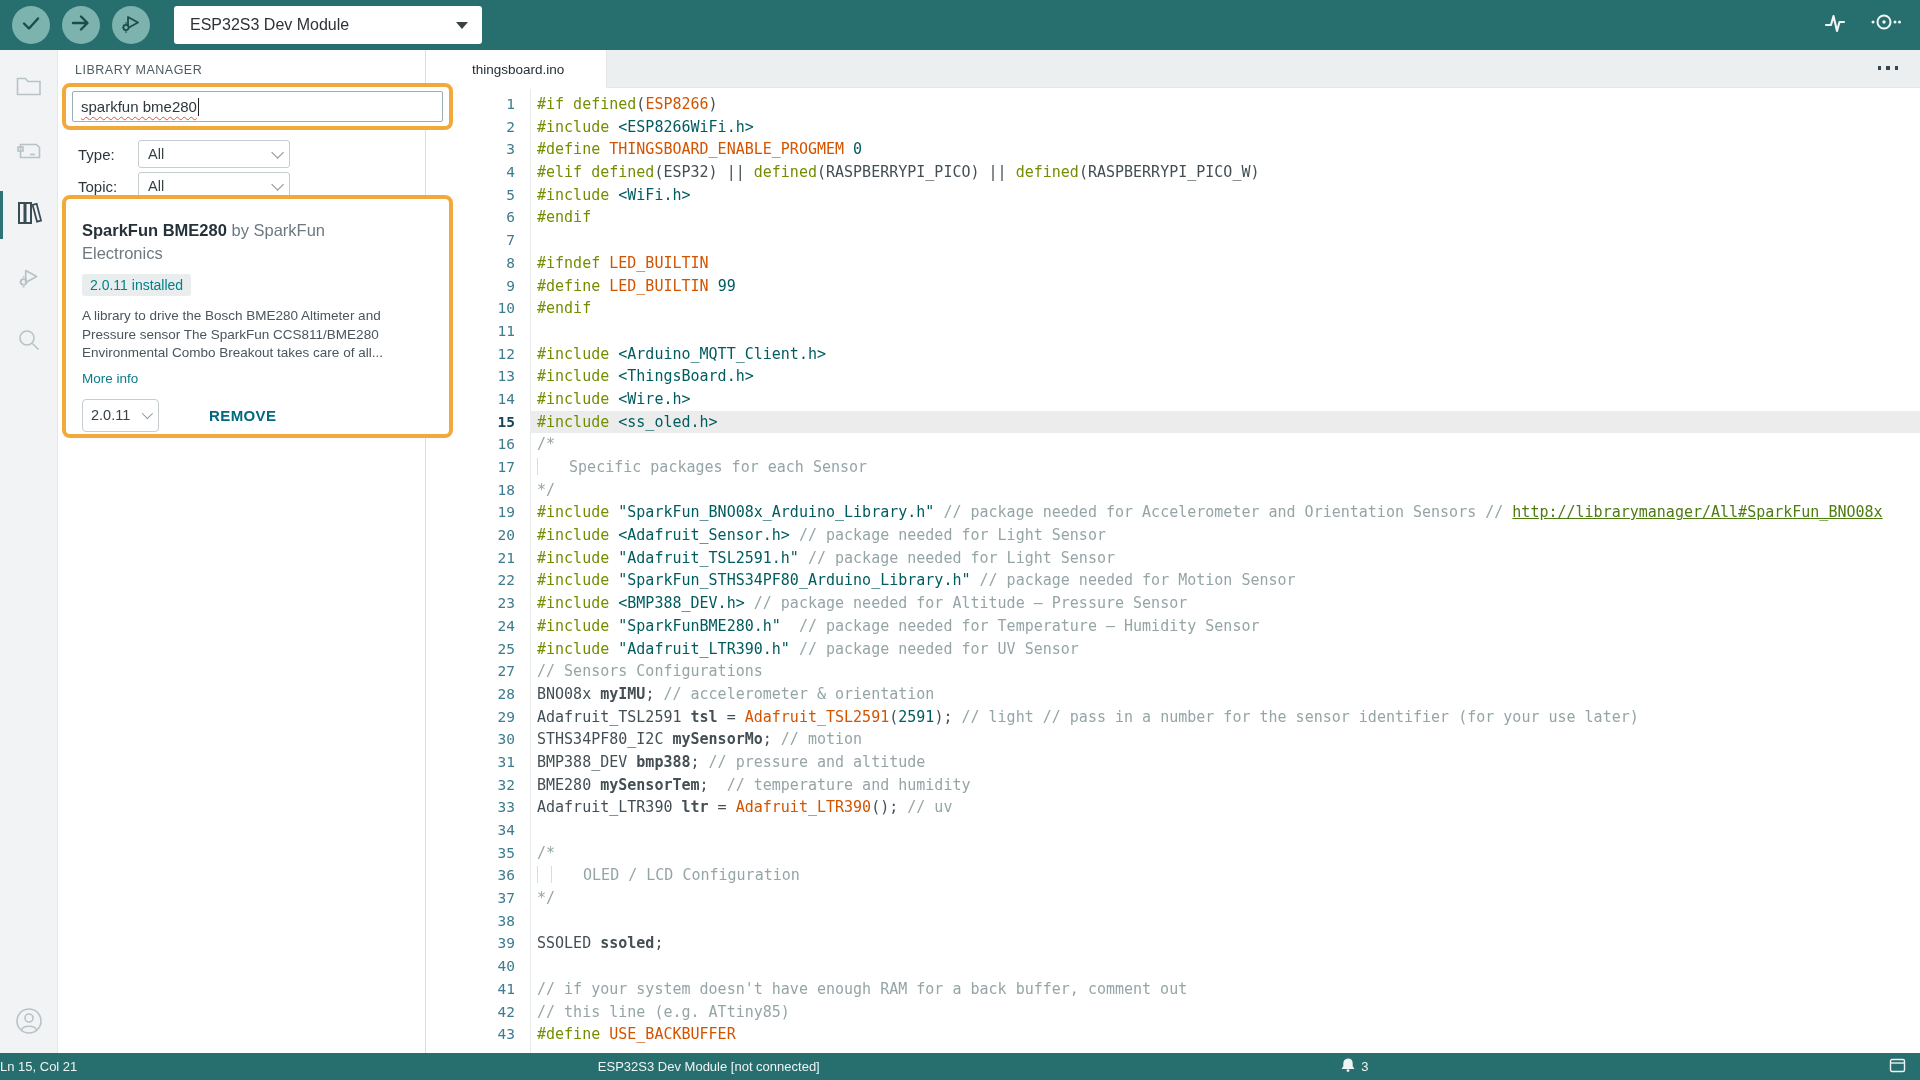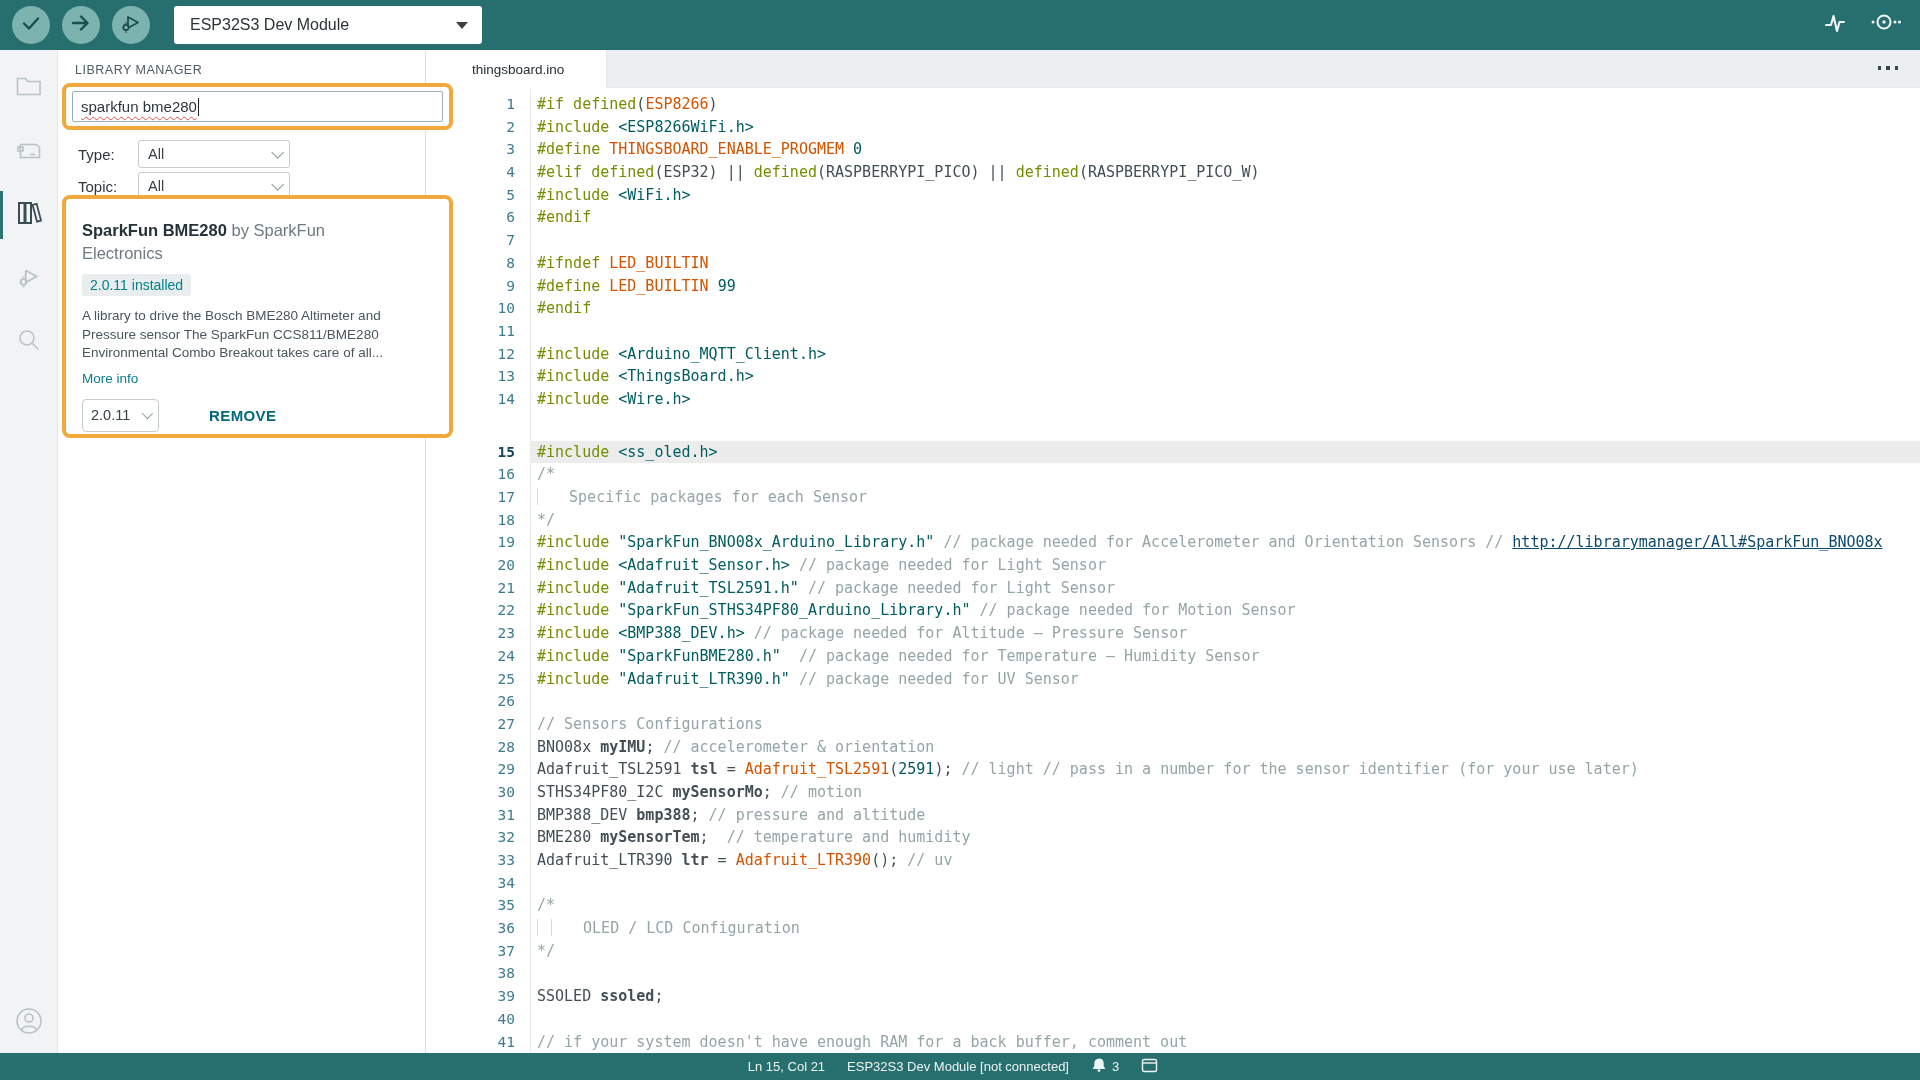--- a/index.html
+++ b/index.html
@@ -82,40 +82,40 @@
   .more-dots i { width:3.5px; height:3.5px; background:#37474f; display:block; }
 
   
   .editor { position:absolute; left:455px; top:89px; right:0; bottom:27px;
             background:#fff; overflow:hidden; padding-top:4px;
             font-family:"DejaVu Sans Mono", monospace; }
   .gutter-line { position:absolute; left:75px; top:0; bottom:0; width:1px;
                  background:#e8ebeb; }
   .code-row { position:relative; height:22.7px; line-height:22.7px; white-space:pre;
               font-size:15px; }
-  .code-row.active { background:linear-gradient(to right, transparent 75px, #ececec 75px);margin-top:30px; }
+  .code-row.active { background:linear-gradient(to right, transparent 75px, #ececec 75px); }
   .ln { position:absolute; left:0; top:0; width:60px; text-align:right;
         color:#3d7c8e; font-size:14.5px; }
   .code-row.active .ln { color:#14455a; font-weight:bold; }
   .code-text { display:block; padding-left:82px; }
   .tok-d { color:#728e00; }
   .tok-o { color:#d35400; }
   .tok-s { color:#005c5f; }
   .tok-n { color:#005c5f; }
   .tok-c { color:#95a5a6; }
-  .tok-u { color:#0c4a6e; text-decoration:underline;margin-top:16px; }
+  .tok-u { color:#4d7c0f; text-decoration:underline;margin-top:16px; }
   .tok-k { color:#434f54; }
   .tok-b { color:#434f54; font-weight:bold; }
   .guide { display:inline-block; width:14px; border-left:1px solid #d7dcdd;
            height:17px; vertical-align:-3px; }
 
   
   .statusbar { position:absolute; left:0; bottom:0; width:1920px; height:27px;
                background:#276e6e; display:flex; align-items:center;
-               justify-content:center; gap:22px; padding-right:14px;
+               justify-content:space-between; gap:22px; padding-right:14px;
                color:#eef4f4; font-size:13px; }
   .sb-item { display:flex; align-items:center; gap:5px; }
 </style>
 </head>
 <body>
 
 <div class="toolbar">
   <div class="tb-btn">
     <span>
       <svg width="22" height="22" viewBox="0 0 22 22">
@@ -287,21 +287,20 @@
       <div class="code-row"><span class="ln">16</span><span class="code-text"><span class="tok-c">/*</span></span></div>
       <div class="code-row"><span class="ln">17</span><span class="code-text"><span class="guide"></span><span class="tok-c">  Specific packages for each Sensor</span></span></div>
       <div class="code-row"><span class="ln">18</span><span class="code-text"><span class="tok-c">*/</span></span></div>
       <div class="code-row"><span class="ln">19</span><span class="code-text"><span class="tok-d">#include </span><span class="tok-s">"SparkFun_BNO08x_Arduino_Library.h"</span><span class="tok-c"> // package needed for Accelerometer and Orientation Sensors // </span><span class="tok-u">http://librarymanager/All#SparkFun_BNO08x</span></span></div>
       <div class="code-row"><span class="ln">20</span><span class="code-text"><span class="tok-d">#include </span><span class="tok-s">&lt;Adafruit_Sensor.h&gt;</span><span class="tok-c"> // package needed for Light Sensor</span></span></div>
       <div class="code-row"><span class="ln">21</span><span class="code-text"><span class="tok-d">#include </span><span class="tok-s">"Adafruit_TSL2591.h"</span><span class="tok-c"> // package needed for Light Sensor</span></span></div>
       <div class="code-row"><span class="ln">22</span><span class="code-text"><span class="tok-d">#include </span><span class="tok-s">"SparkFun_STHS34PF80_Arduino_Library.h"</span><span class="tok-c"> // package needed for Motion Sensor</span></span></div>
       <div class="code-row"><span class="ln">23</span><span class="code-text"><span class="tok-d">#include </span><span class="tok-s">&lt;BMP388_DEV.h&gt;</span><span class="tok-c"> // package needed for Altitude – Pressure Sensor</span></span></div>
       <div class="code-row"><span class="ln">24</span><span class="code-text"><span class="tok-d">#include </span><span class="tok-s">"SparkFunBME280.h"</span><span class="tok-c">  // package needed for Temperature – Humidity Sensor</span></span></div>
       <div class="code-row"><span class="ln">25</span><span class="code-text"><span class="tok-d">#include </span><span class="tok-s">"Adafruit_LTR390.h"</span><span class="tok-c"> // package needed for UV Sensor</span></span></div>
-      <div class="code-row"><span class="ln">26</span><span class="code-text"></span></div>
       <div class="code-row"><span class="ln">27</span><span class="code-text"><span class="tok-c">// Sensors Configurations</span></span></div>
       <div class="code-row"><span class="ln">28</span><span class="code-text"><span class="tok-k">BNO08x </span><span class="tok-b">myIMU</span><span class="tok-k">; </span><span class="tok-c">// accelerometer &amp; orientation</span></span></div>
       <div class="code-row"><span class="ln">29</span><span class="code-text"><span class="tok-k">Adafruit_TSL2591 </span><span class="tok-b">tsl</span><span class="tok-k"> = </span><span class="tok-o">Adafruit_TSL2591</span><span class="tok-k">(</span><span class="tok-n">2591</span><span class="tok-k">); </span><span class="tok-c">// light // pass in a number for the sensor identifier (for your use later)</span></span></div>
       <div class="code-row"><span class="ln">30</span><span class="code-text"><span class="tok-k">STHS34PF80_I2C </span><span class="tok-b">mySensorMo</span><span class="tok-k">; </span><span class="tok-c">// motion</span></span></div>
       <div class="code-row"><span class="ln">31</span><span class="code-text"><span class="tok-k">BMP388_DEV </span><span class="tok-b">bmp388</span><span class="tok-k">; </span><span class="tok-c">// pressure and altitude</span></span></div>
       <div class="code-row"><span class="ln">32</span><span class="code-text"><span class="tok-k">BME280 </span><span class="tok-b">mySensorTem</span><span class="tok-k">;  </span><span class="tok-c">// temperature and humidity</span></span></div>
       <div class="code-row"><span class="ln">33</span><span class="code-text"><span class="tok-k">Adafruit_LTR390 </span><span class="tok-b">ltr</span><span class="tok-k"> = </span><span class="tok-o">Adafruit_LTR390</span><span class="tok-k">(); </span><span class="tok-c">// uv</span></span></div>
       <div class="code-row"><span class="ln">34</span><span class="code-text"></span></div>
       <div class="code-row"><span class="ln">35</span><span class="code-text"><span class="tok-c">/*</span></span></div>
       <div class="code-row"><span class="ln">36</span><span class="code-text"><span class="guide"></span><span class="guide"></span><span class="tok-c">  OLED / LCD Configuration</span></span></div>

